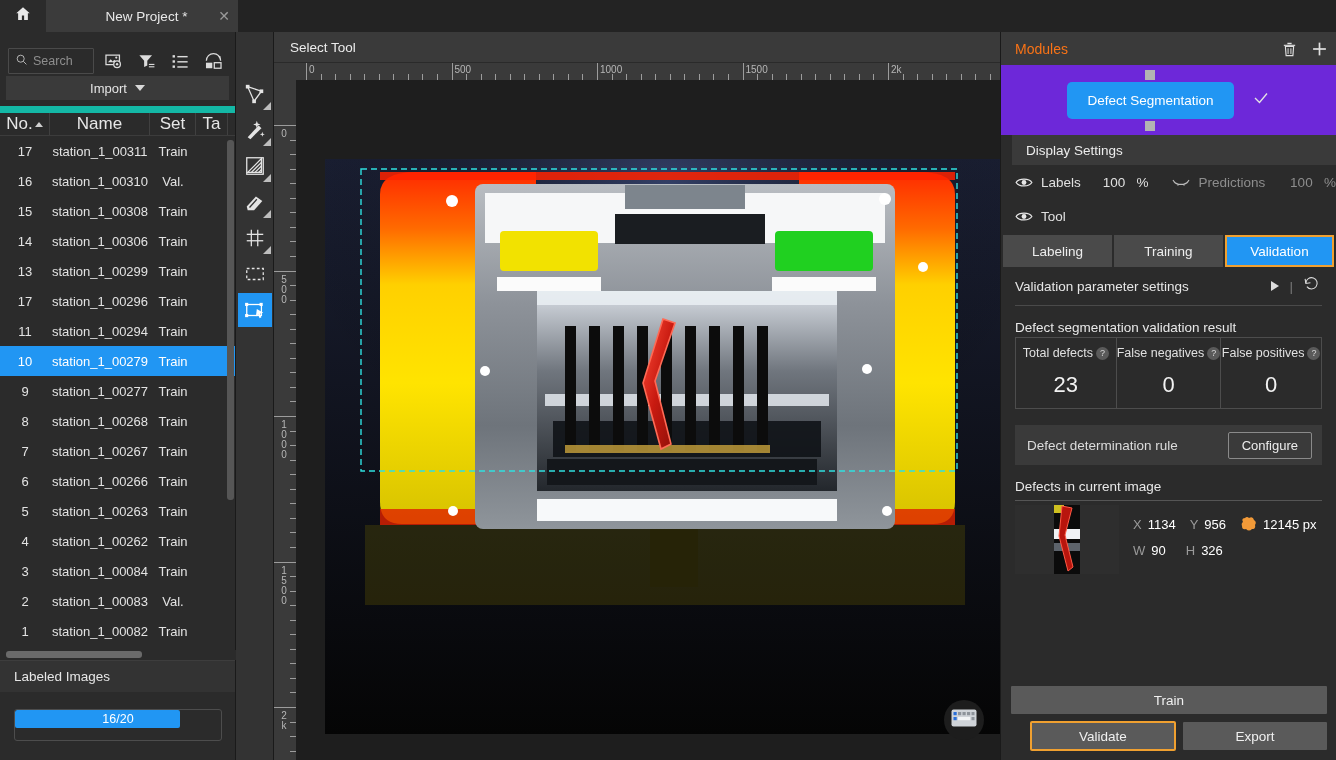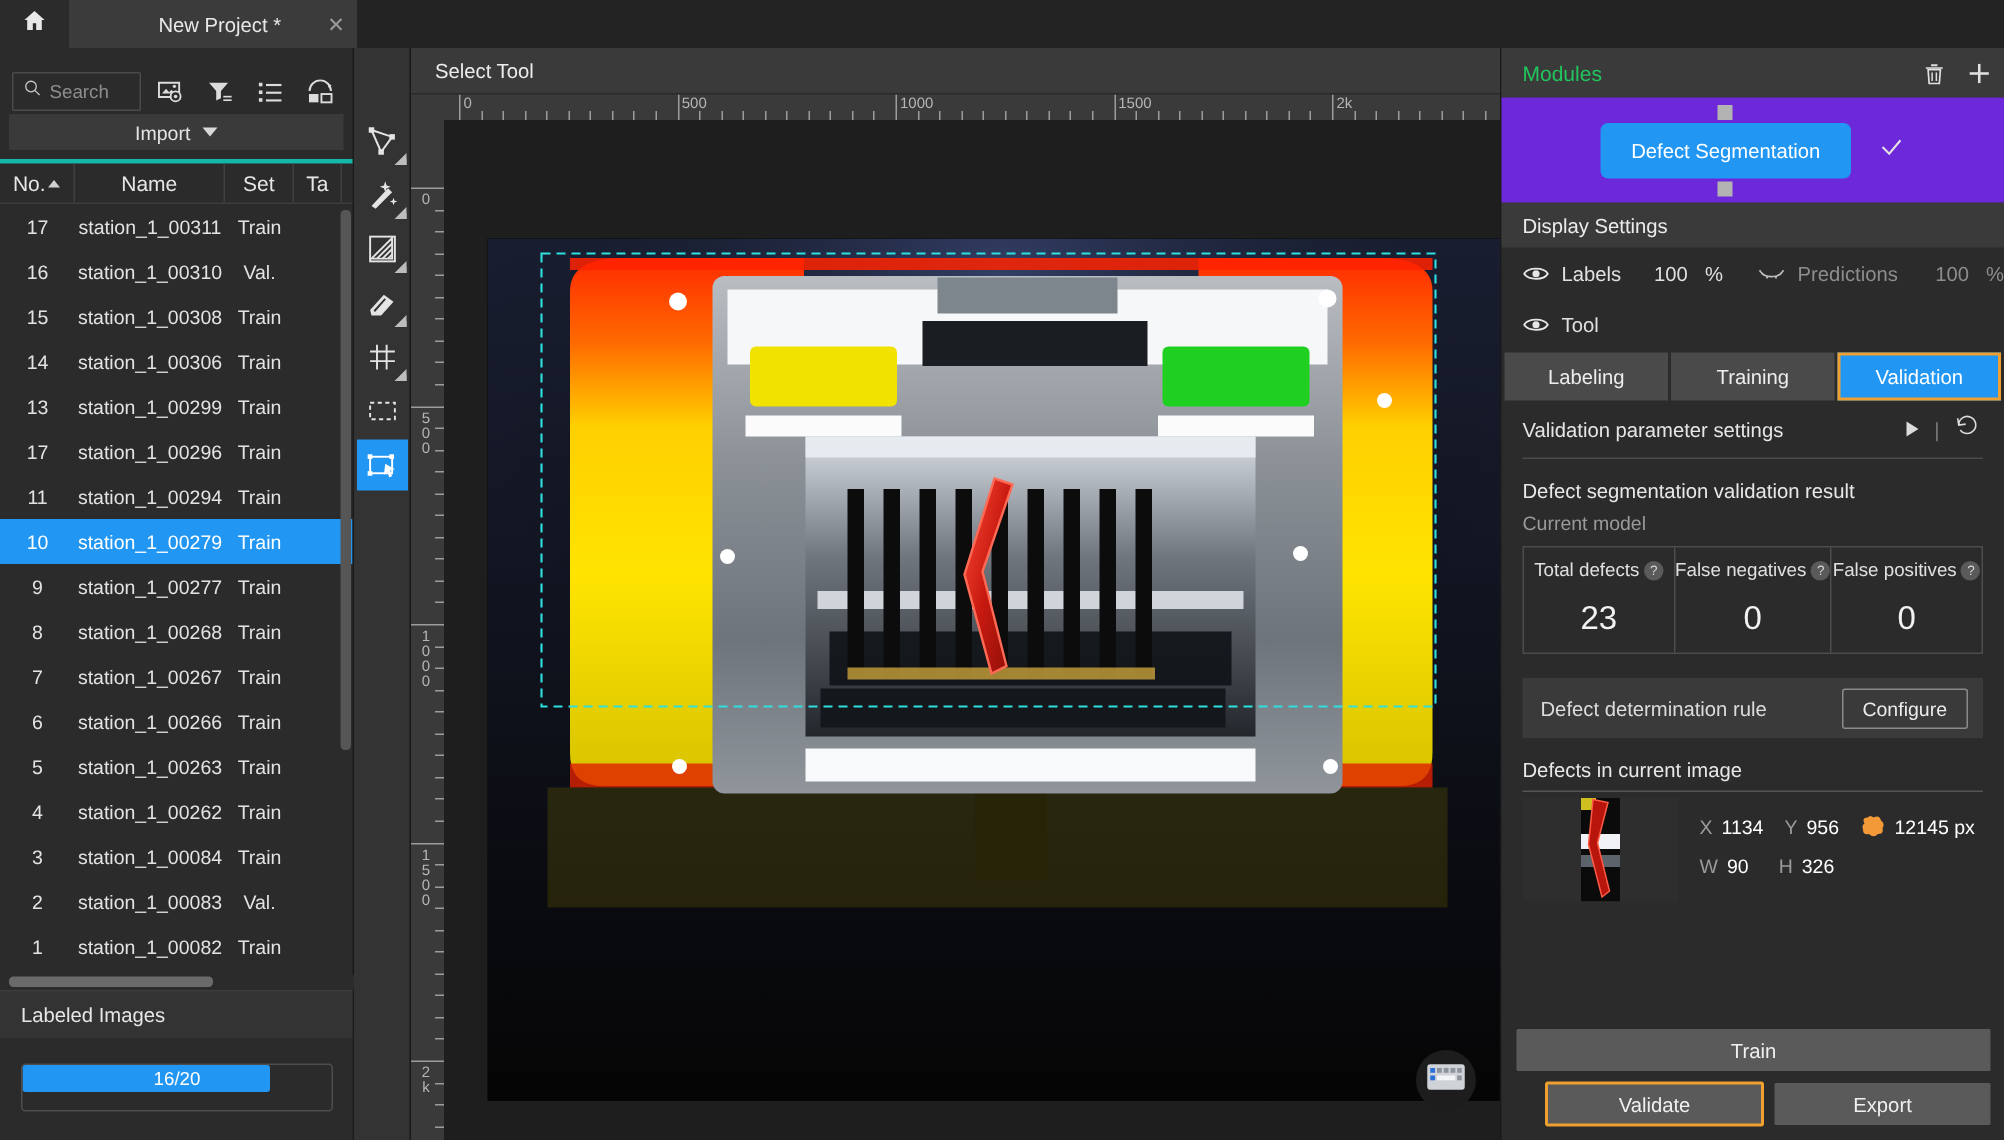--- a/index.html
+++ b/index.html
@@ -53,22 +53,22 @@
   .import-bar {
     margin: 2px 6px 0 6px; height: 24px; background: #3a3a3a;
     display: flex; align-items: center; justify-content: center; gap: 8px;
     font-size: 13px; color: #e4e4e4;
   }
   .caret-dn { width: 0; height: 0; border-left: 5px solid transparent;
     border-right: 5px solid transparent; border-top: 6px solid #d8d8d8; }
 
   .tbl-head {
     margin-top: 6px; height: 30px; display: flex; align-items: stretch;
-    border-top: 3px solid #14b8a6; border-bottom: 1px solid #3c3c3c;
-    background: #2b2b2b; font-size: 14px; color: #e6e6e6;
+    border-top: 7px solid #14b8a6; border-bottom: 1px solid #3c3c3c;
+    background: #2b2b2b; font-size: 17px; color: #e6e6e6;
   }
   .th { display: flex; align-items: center; justify-content: center;
         border-right: 1px solid #404040; position: relative; }
   .th.c0 { width: 50px; }
   .th.c1 { width: 100px; }
   .th.c2 { width: 46px; }
   .th.c3 { width: 32px; }
   .sort-up { display: inline-block; margin-left: 2px; width: 0; height: 0;
     border-left: 4px solid transparent; border-right: 4px solid transparent;
     border-bottom: 5px solid #cfcfcf; }
@@ -175,42 +175,42 @@
     position: absolute; left: 22px; bottom: 0; width: 704px; height: 8px; background: #1e1e1e;
   }
 
   
   .rpanel {
     position: absolute; left: 1000px; top: 32px; width: 336px; height: 728px;
     background: #2b2b2b; border-left: 1px solid #1a1a1a;
   }
   .rp-head {
     height: 33px; background: #3a3a3a; display: flex; align-items: center;
-    padding: 0 2px 0 14px; font-size: 14px; color: #22c55e;
+    padding: 0 2px 0 14px; font-size: 14px; color: #f97316;
   }
   .rp-head .spacer { flex: 1; }
   .rp-head .hic { width: 30px; display: flex; align-items: center; justify-content: center; }
   .rp-head .hic svg { width: 17px; height: 18px; fill: #e0e0e0; }
 
   .module-canvas {
     height: 70px; background: #6d28d9; position: relative;
     display: flex; align-items: center; justify-content: center; gap: 18px;
   }
   .module-node {
     background: #2196f3; color: #fff; font-size: 13.5px;
     padding: 11px 20px; border-radius: 5px; position: relative;
   }
   .node-port { position: absolute; left: 50%; margin-left: -5px; width: 10px; height: 10px; background: #b3b3b3; }
   .node-port.top { top: -12px; }
   .node-port.bot { bottom: -12px; }
   .check-mark svg { width: 18px; height: 18px; stroke: #e4e4e4; fill: none; stroke-width: 1.8; }
 
   .sec-head {
     height: 30px; background: #3a3a3a; display: flex; align-items: center;
-    padding-left: 14px; font-size: 13.5px; color: #ececec;
+    padding-left: 14px; font-size: 13.5px; color: #ececec; margin-left: 11px;
   }
   .disp-row {
     display: flex; align-items: center; height: 34px; padding-left: 14px; font-size: 13.5px;
   }
   .eye { width: 26px; display: flex; align-items: center; }
   .eye svg { width: 18px; height: 13px; }
   .dim { color: #8d8d8d; }
 
   .tabs3 { display: flex; height: 34px; gap: 2px; padding: 2px 2px 0 2px; }
   .tab3 {
@@ -853,21 +853,20 @@
       <span>
         <svg viewBox="0 0 24 24">
             <path d="M4 10 A8 8 0 1 1 5.5 15" fill="none"></path>
             <polyline points="3,4 4,10.5 10.5,9.5" fill="none"></polyline>
           </svg>
       </span>
     </div>
     <div class="hr"></div>
 
     <div class="res-title">Defect segmentation validation result</div>
-    <div class="res-sub">Current model</div>
 
     <div class="metrics">
       <div class="metric">
         <div class="mlbl">
             <span>Total defects</span>
             <span class="qmark">?</span>
           </div>
         <div class="mval">23</div>
       </div>
       <div class="metric">

